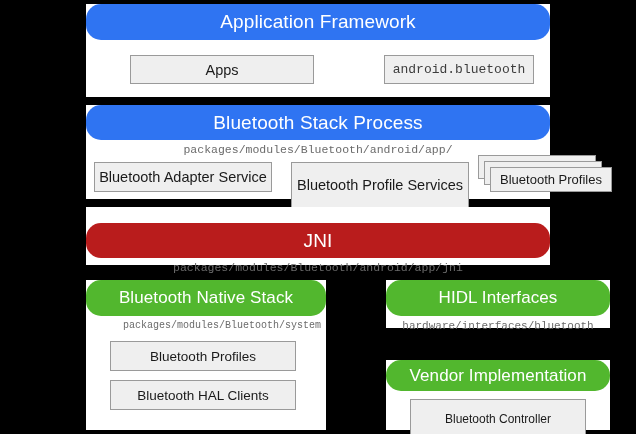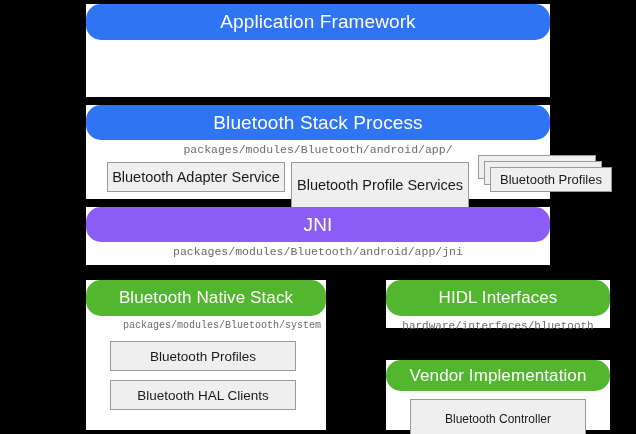--- a/index.html
+++ b/index.html
@@ -45,21 +45,21 @@
     border-radius: 15px;
   }
   .panel-body {
     box-sizing: border-box;
     flex: 1;
     background: #ffffff;
     position: relative;
   }
 
   .hdr-blue  { background: #2f74f2; }
-  .hdr-teal  { background: #8b5cf6; }
+  .hdr-teal  { background: #b91c1c; margin-top: 16px; }
   .hdr-green { background: #52b72e; }
 
   
   .path-caption {
     font-family: "Liberation Mono", "DejaVu Sans Mono", monospace;
     color: #6b6b6b;
     text-align: center;
     width: 100%;
     white-space: nowrap;
     overflow: hidden;
@@ -102,21 +102,20 @@
   #layer-stack-process {
     left: 86px; top: 105px; width: 464px; height: 94px;
   }
   #layer-stack-process .panel-header { height: 35px; font-size: 19px; }
   #layer-stack-process .path-caption {
     position: absolute; left: 0; top: 3px; font-size: 11.5px;
   }
   #box-adapter-service {
     position: absolute; left: 8px; top: 22px; width: 178px; height: 30px;
     font-size: 14.5px;
-    margin-left: 13px;
   }
   #box-profile-services {
     position: absolute; left: 205px; top: 22px; width: 178px; height: 46px;
     font-size: 14.5px;
   }
   
   #stack-bluetooth-profiles {
     position: absolute; left: 392px; top: 15px; width: 160px; height: 40px;
   }
   #stack-bluetooth-profiles .sheet {
@@ -180,20 +179,24 @@
     font-size: 12px;
   }
 </style>
 </head>
 <body>
 
 <div class="diagram">
 
   <div class="panel" id="layer-app-framework">
     <div class="panel-header hdr-blue">Application Framework</div>
+    <div class="panel-body">
+      <div class="box" id="box-apps">Apps</div>
+      <div class="box mono" id="box-android-bluetooth">android.bluetooth</div>
+    </div>
   </div>
 
   <div class="panel" id="layer-stack-process">
     <div class="panel-header hdr-blue">Bluetooth Stack Process</div>
     <div class="panel-body">
       <div class="path-caption">packages/modules/Bluetooth/android/app/</div>
       <div class="box" id="box-adapter-service">Bluetooth Adapter Service</div>
       <div class="box" id="box-profile-services">Bluetooth Profile Services</div>
       <div id="stack-bluetooth-profiles">
         <div class="sheet sheet-back"></div>

